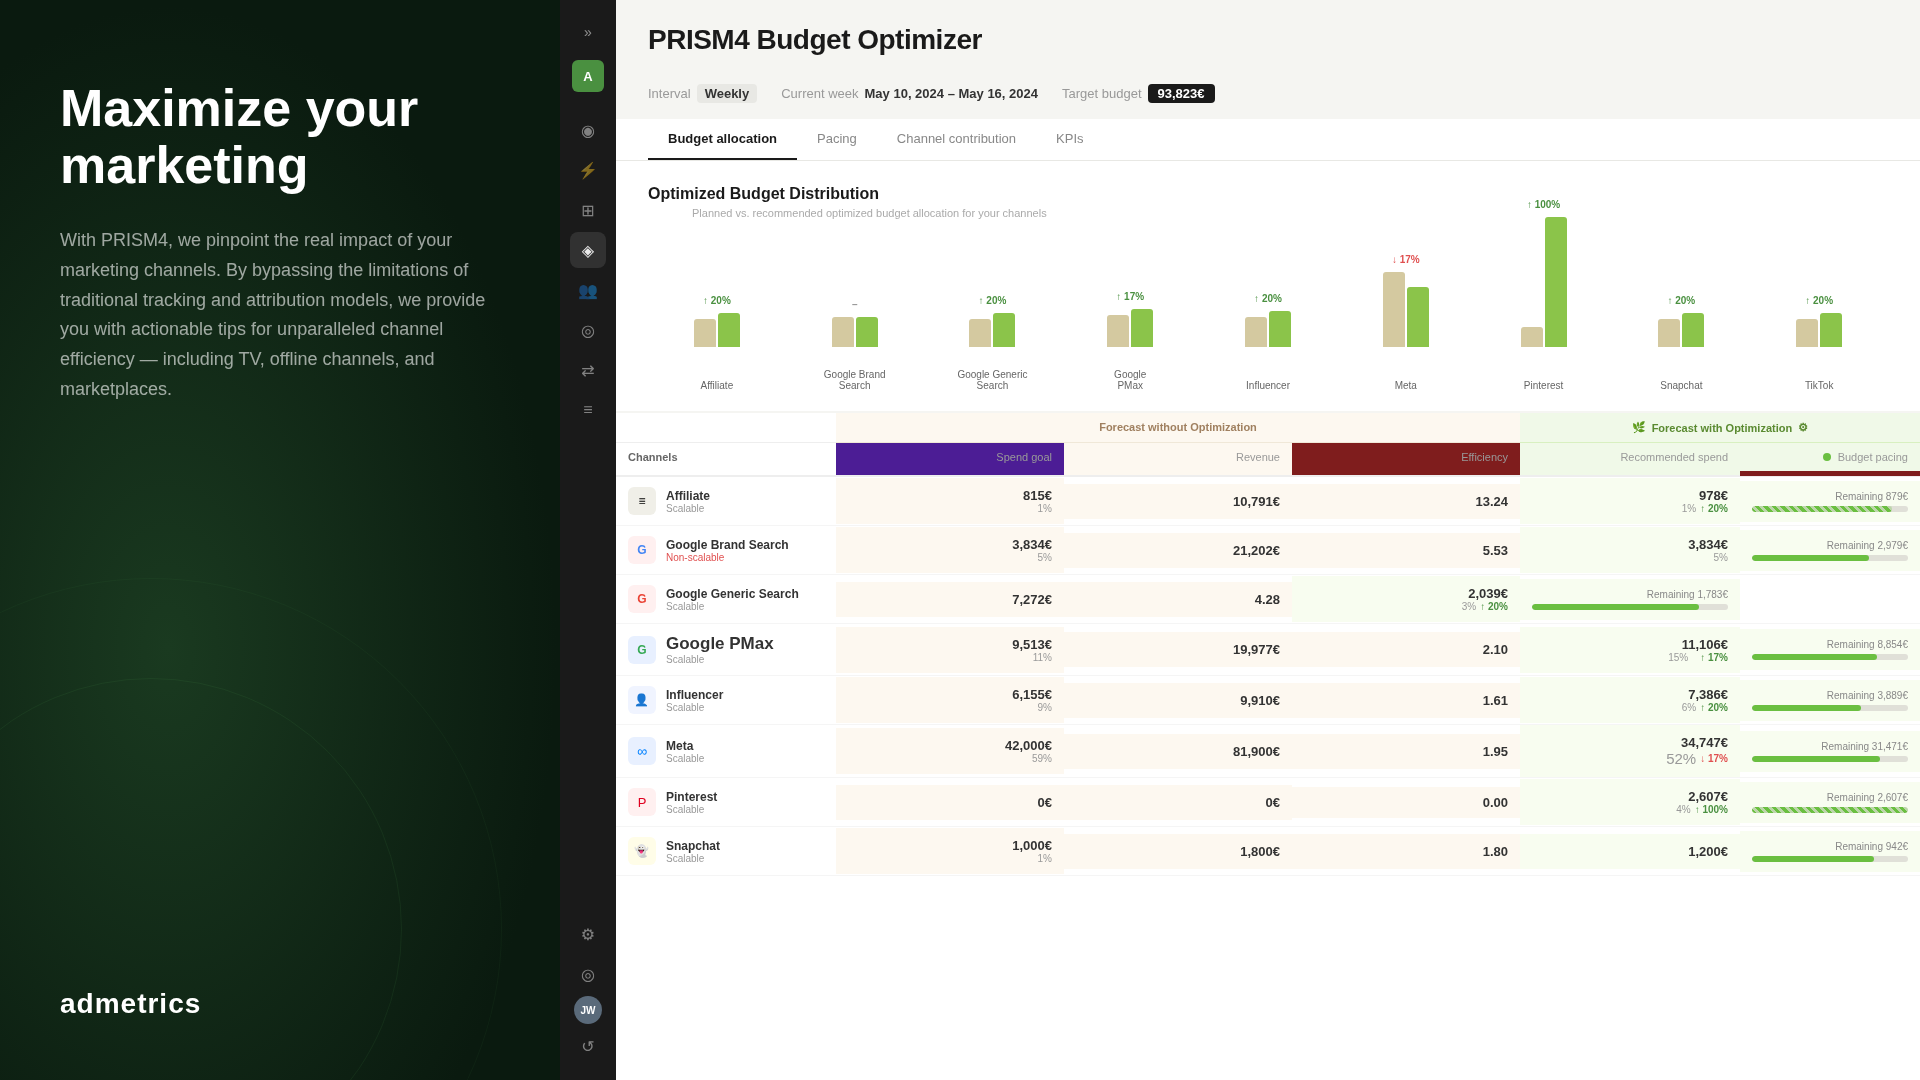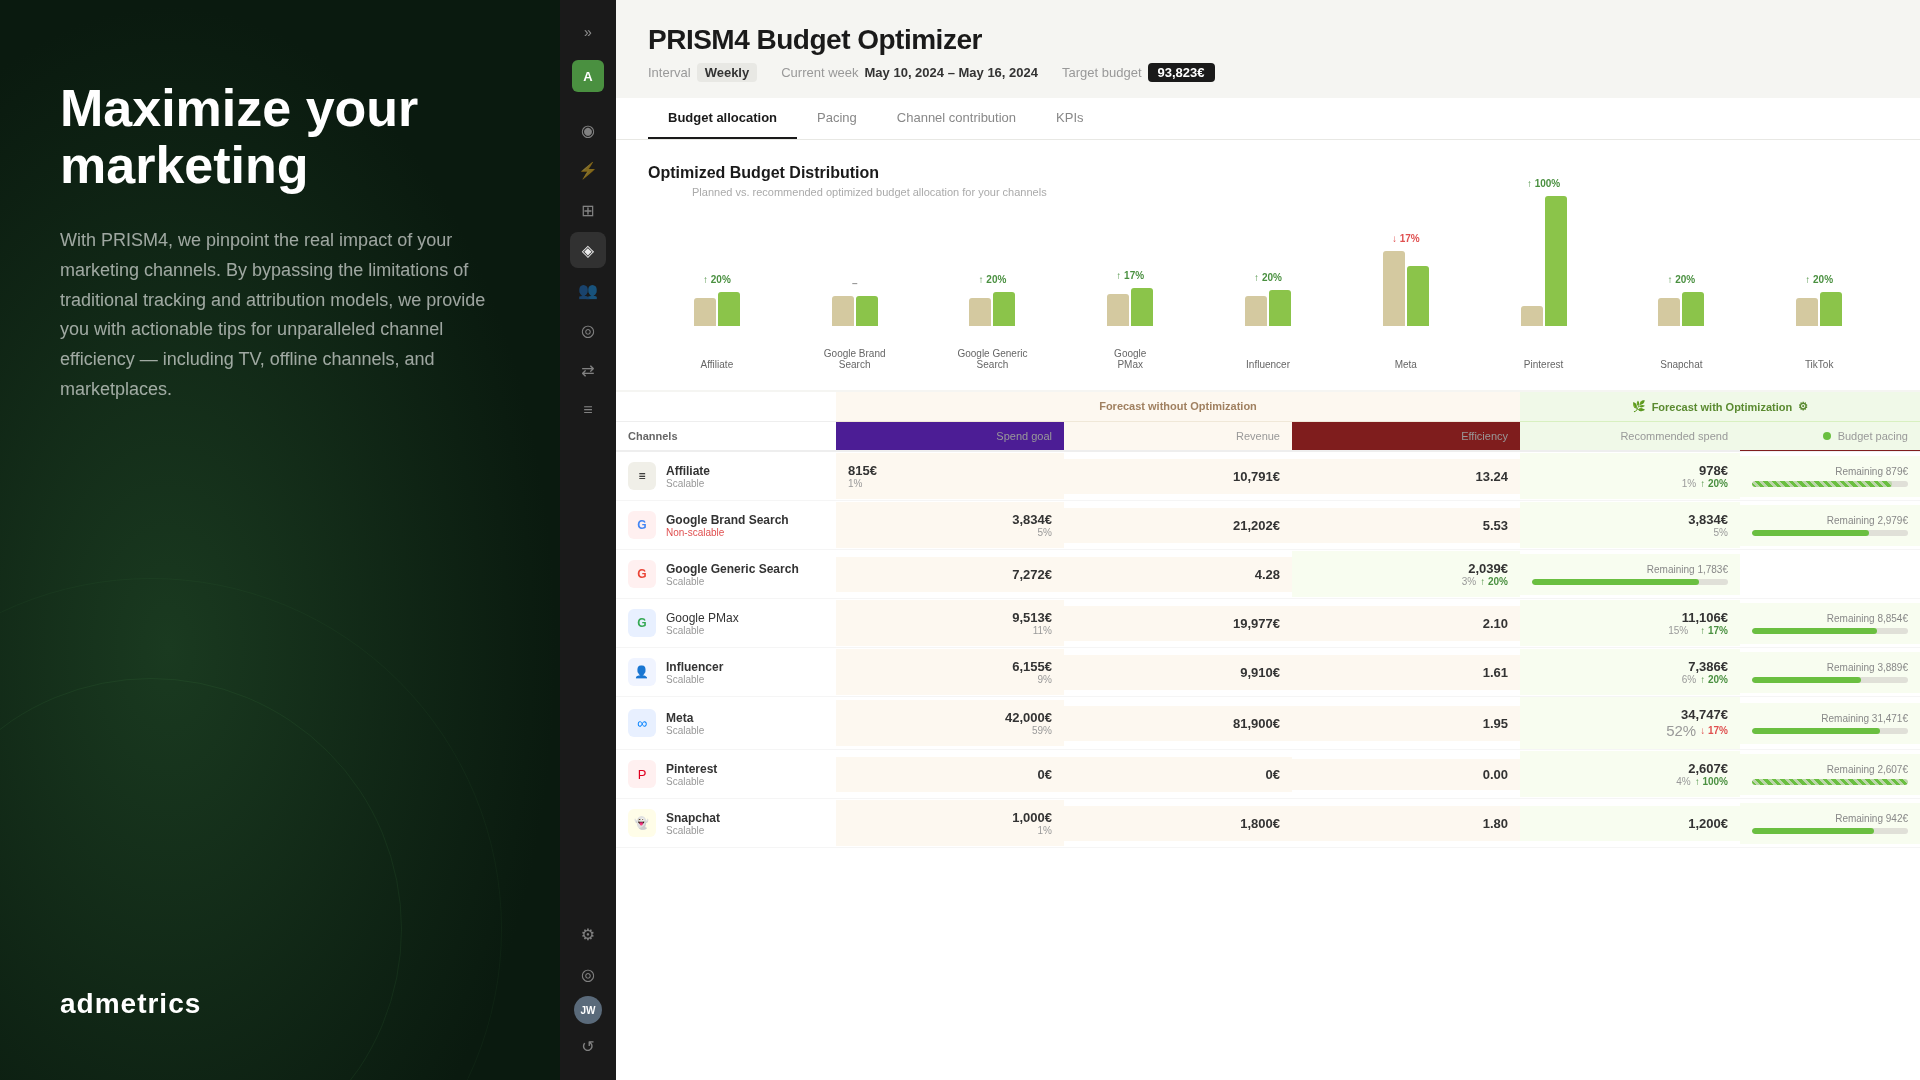--- a/index.html
+++ b/index.html
@@ -161,21 +161,21 @@
 
     
     .app-header {
       background: #f5f5f2;
       padding: 24px 32px 0 32px;
     }
     .app-title {
       font-size: 28px;
       font-weight: 700;
       color: #1a1a1a;
-      margin-bottom: 7px;
+      margin-bottom: 28px;
       letter-spacing: -0.5px;
     }
     .header-meta {
       display: flex;
       align-items: center;
       gap: 24px;
       font-size: 13px;
       color: #666;
       margin-bottom: 16px;
     }
@@ -478,36 +478,36 @@
         <div style="grid-row:1; grid-column:5/7; background:#f0f9e8; text-align:center; padding:8px; font-size:11px; font-weight:600; color:#5a8a30; border-bottom:1px solid #d8f0c0; display:flex; align-items:center; justify-content:center; gap:6px;">
           <span>🌿</span>
           <span>Forecast with Optimization</span>
           <span>⚙</span>
         </div>
         <div style="grid-row:2; grid-column:1; padding:8px 12px; font-size:11px; color:#666; font-weight:600; border-bottom:1px solid #eee; background:white;">Channels</div>
         <div style="grid-row:2; grid-column:2; padding:8px 12px; font-size:11px; color:#999; border-bottom:1px solid #eee; background:#4c1d95; text-align:right;">Spend goal</div>
         <div style="grid-row:2; grid-column:3; padding:8px 12px; font-size:11px; color:#999; border-bottom:1px solid #eee; background:#fdf8f0; text-align:right;">Revenue</div>
         <div style="grid-row:2; grid-column:4; padding:8px 12px; font-size:11px; color:#999; border-bottom:1px solid #eee; background:#7f1d1d; text-align:right;">Efficiency</div>
         <div style="grid-row:2; grid-column:5; padding:8px 12px; font-size:11px; color:#999; border-bottom:1px solid #eee; background:#f0f9e8; text-align:right;">Recommended spend</div>
-        <div style="grid-row:2; grid-column:6; padding:8px 12px; font-size:11px; color:#999; border-bottom:1px solid #7f1d1d; background:#f0f9e8; text-align:right;">
+        <div style="grid-row:2; grid-column:6; padding:8px 12px; font-size:11px; color:#999; border-bottom:5px solid #7f1d1d; background:#f0f9e8; text-align:right;">
           <span style="display:inline-block; width:8px; height:8px; background:#6abf40; border-radius:50%; margin-right:4px;"></span>
           <span>Budget pacing</span>
         </div>
       </div>
 
       <div id="table-rows-container">
           <div class="table-row" style="display: grid; grid-template-columns: 220px 1fr 1fr 1fr 220px 180px; border-bottom: 1px solid rgb(245, 245, 245); align-items: center;">
             <div class="cell channel-cell" style="padding: 10px 12px;">
     <div style="width:28px;height:28px;border-radius:6px;background:#f0efe8;display:flex;align-items:center;justify-content:center;flex-shrink:0;">≡</div>
     <div>
       <div style="font-size:12px;font-weight:600;color:#333;">Affiliate</div>
       <div style="font-size:10px;color:#999;">Scalable</div>
     </div>
   </div>
-            <div style="padding: 10px 12px; text-align: left; background: rgb(253, 248, 240);">
+            <div style="padding: 10px 12px; text-align: right; background: rgb(253, 248, 240);">
               <div style="font-size:13px;font-weight:600;color:#333;">815€</div>
               <div style="font-size:10px;color:#999;">1%</div>
             </div>
             <div style="padding: 10px 12px; text-align: right; background: rgb(253, 248, 240);">
               <div style="font-size:13px;font-weight:600;color:#333;">10,791€</div>
             </div>
             <div style="padding: 10px 12px; text-align: right; background: rgb(253, 248, 240);">
               <div style="font-size:13px;font-weight:600;color:#333;">13.24</div>
             </div>
             <div style="padding: 10px 12px; text-align: right; background: rgb(248, 253, 240);">
@@ -587,21 +587,21 @@
       <div style="height:100%;width:85%;background:#6abf40;border-radius:3px;"></div>
     </div>
   </div>
           </div>
           <div class="table-row" style="display: grid; grid-template-columns: 220px 1fr 1fr 1fr 220px 180px; border-bottom: 1px solid rgb(245, 245, 245); align-items: center;">
             <div class="cell channel-cell" style="padding: 10px 12px;">
     <div style="width:28px;height:28px;border-radius:6px;background:#e8f0ff;display:flex;align-items:center;justify-content:center;flex-shrink:0;">
                 <span style="font-weight:700;font-size:12px;color:#34a853">G</span>
               </div>
     <div>
-      <div style="font-size:12px;font-weight:400;color:#333;">Google PMax</div>
+      <div style="font-size:17px;font-weight:700;color:#333;">Google PMax</div>
       <div style="font-size:10px;color:#999;">Scalable</div>
     </div>
   </div>
             <div style="padding: 10px 12px; text-align: right; background: rgb(253, 248, 240);">
               <div style="font-size:13px;font-weight:600;color:#333;">9,513€</div>
               <div style="font-size:10px;color:#999;">11%</div>
             </div>
             <div style="padding: 10px 12px; text-align: right; background: rgb(253, 248, 240);">
               <div style="font-size:13px;font-weight:600;color:#333;">19,977€</div>
             </div>

